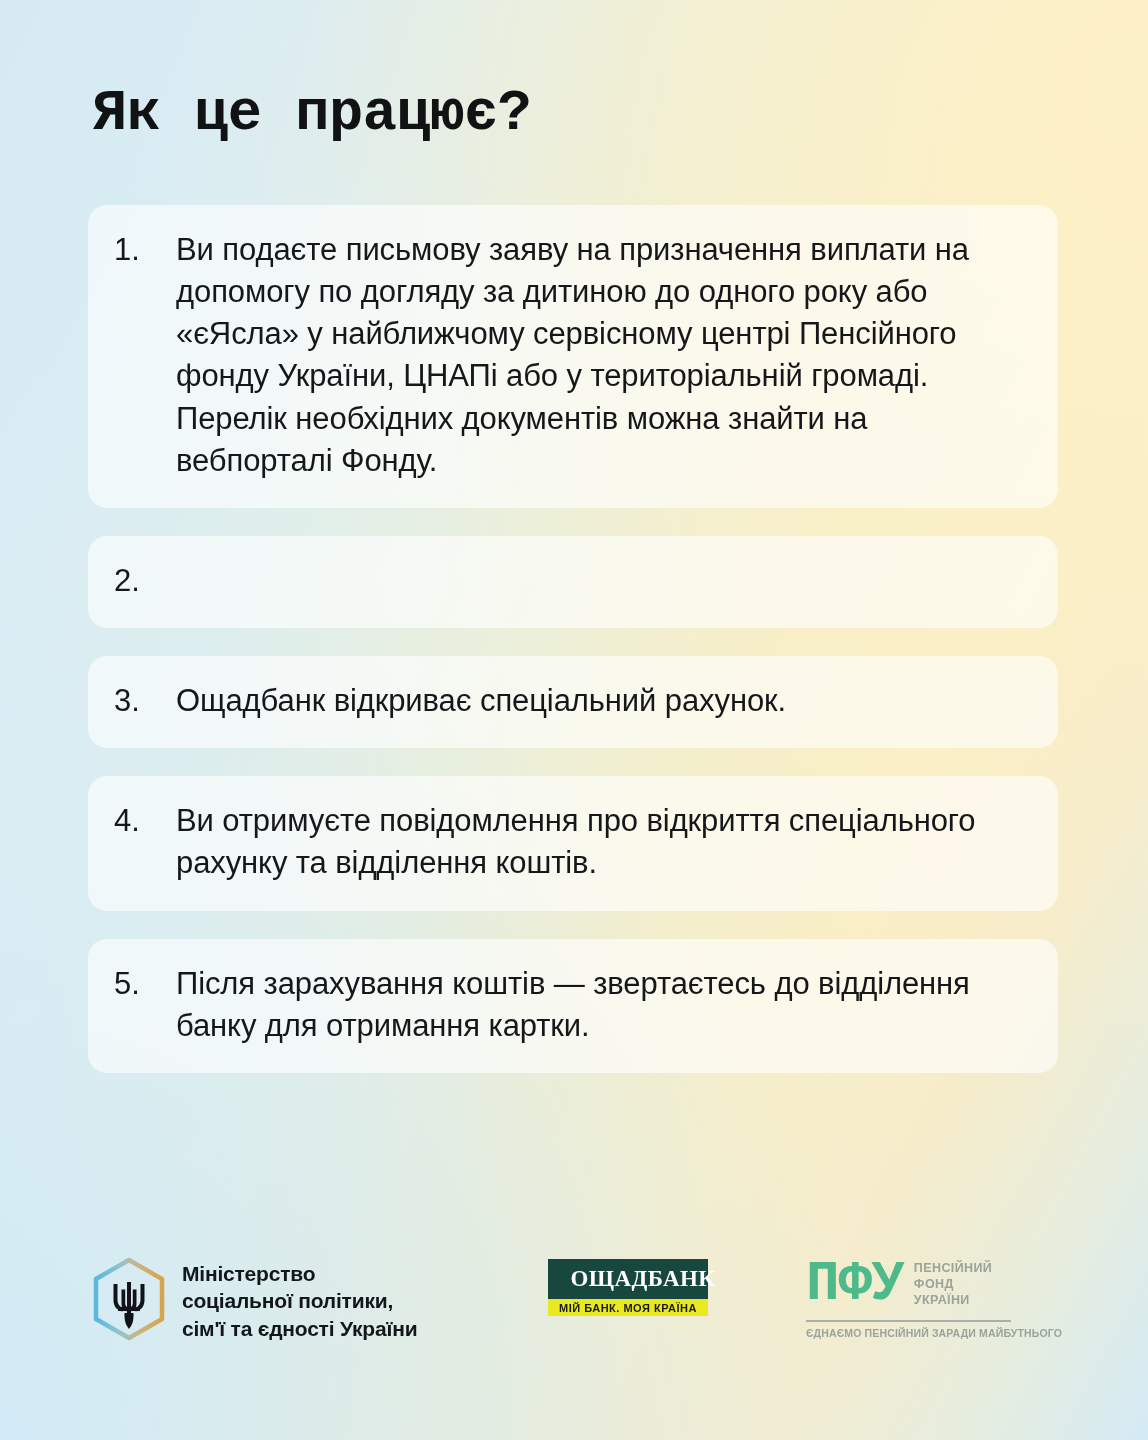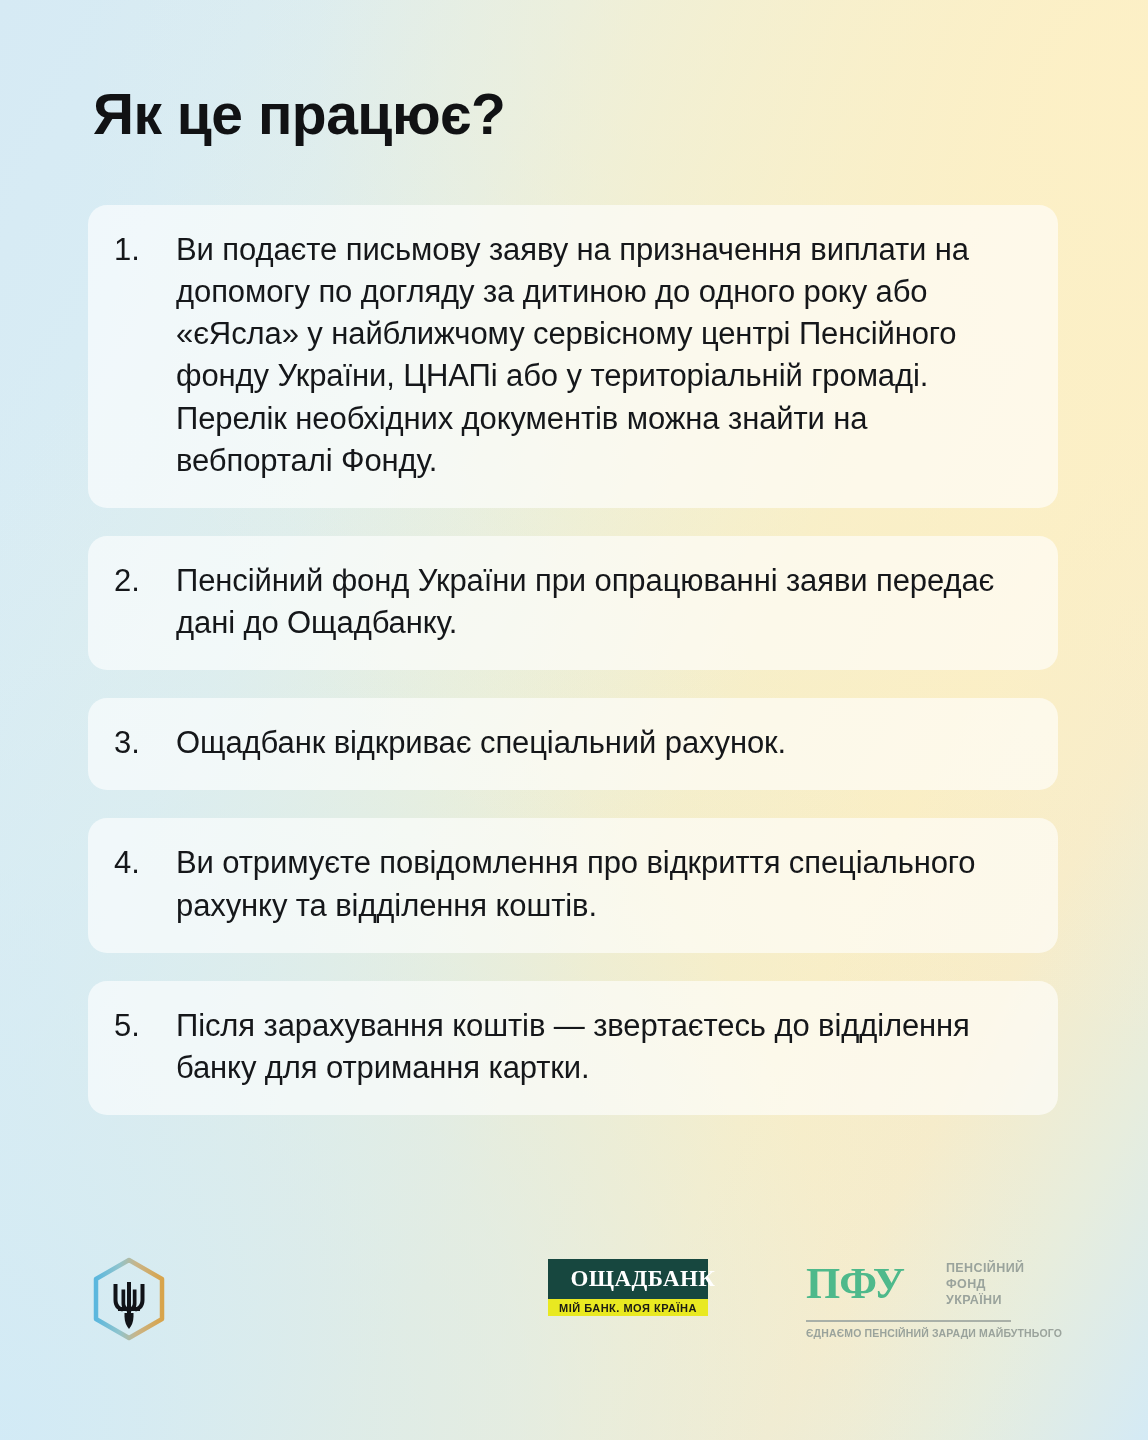--- a/index.html
+++ b/index.html
@@ -54,20 +54,21 @@
   .page-title {
     position: absolute;
     left: 93px;
     top: 84px;
     margin: 0;
     font-size: 57px;
     line-height: 1.08;
     font-weight: 700;
     letter-spacing: -0.5px;
     color: #111214;
+    font-family: Liberation Mono, monospace;
   }
 
   .steps {
     position: absolute;
     left: 88px;
     top: 205px;
     width: 970px;
     margin: 0;
     padding: 0;
     list-style: none;
@@ -176,36 +177,35 @@
     top: 16px;
     width: 205px;
   }
   .pfu-row {
     display: flex;
     align-items: center;
     column-gap: 10px;
     height: 56px;
   }
   .pfu-mark {
-    font-size: 44px;
+    font-size: 56px;
     font-weight: 700;
     color: #4eb98b;
     line-height: 1;
     letter-spacing: -1px;
-    font-family: Liberation Serif, serif;
+    font-family: Liberation Mono, monospace;
   }
   .pfu-sub {
     font-size: 12.5px;
     line-height: 1.27;
     font-weight: 700;
     color: #9aa39c;
     letter-spacing: 0.4px;
     white-space: pre-line;
     padding-top: 2px;
-    margin-left: 32px;
   }
   .pfu-rule {
     height: 2px;
     background: #a9b0a8;
     margin: 8px 0 5px 0;
     width: 100%;
   }
   .pfu-tagline {
     font-size: 10.5px;
     font-weight: 700;
@@ -224,21 +224,20 @@
 
     <ol class="steps">
 
       <li class="step-card">
         <span class="step-number">1.</span>
         <span class="step-text">Ви подаєте письмову заяву на призначення виплати на допомогу по догляду за дитиною до одного року або «єЯсла» у найближчому сервісному центрі Пенсійного фонду України, ЦНАПі або у територіальній громаді. Перелік необхідних документів можна знайти на вебпорталі Фонду.</span>
       </li>
 
       <li class="step-card">
         <span class="step-number">2.</span>
-        <span class="step-text">Пенсійний фонд України при опрацюванні заяви передає дані до Ощадбанку.</span>
       </li>
 
       <li class="step-card">
         <span class="step-number">3.</span>
         <span class="step-text">Ощадбанк відкриває спеціальний рахунок.</span>
       </li>
 
       <li class="step-card">
         <span class="step-number">4.</span>
         <span class="step-text">Ви отримуєте повідомлення про відкриття спеціального рахунку та відділення коштів.</span>
@@ -276,20 +275,23 @@
               <path d="M46.5,33.5 L42.8,33.5 L42.8,47 C42.8,49.6 41.6,51 40,51.7 L40,55.6 C44.4,54.6 46.5,51.6 46.5,47.4 Z"></path>
 
               <path d="M37,26 L41,26 L41,57 L37,57 Z"></path>
 
               <path d="M28,51 L50,51 L50,55 L28,55 Z"></path>
 
               <path d="M34.5,57 L43.5,57 L43.5,60.5 C43.5,66 41.5,70 39,73 C36.5,70 34.5,66 34.5,60.5 Z"></path>
             </g>
           </svg>
         </span>
+        <div class="ministry-text">Міністерство
+соціальної політики,
+сім'ї та єдності України</div>
       </div>
 
       <div class="oschad-logo">
         <div class="oschad-top">ОЩАДБАНК</div>
         <div class="oschad-bottom">МІЙ БАНК. МОЯ КРАЇНА</div>
       </div>
 
       <div class="pfu-logo">
         <div class="pfu-row">
           <span class="pfu-mark">ПФУ</span>

